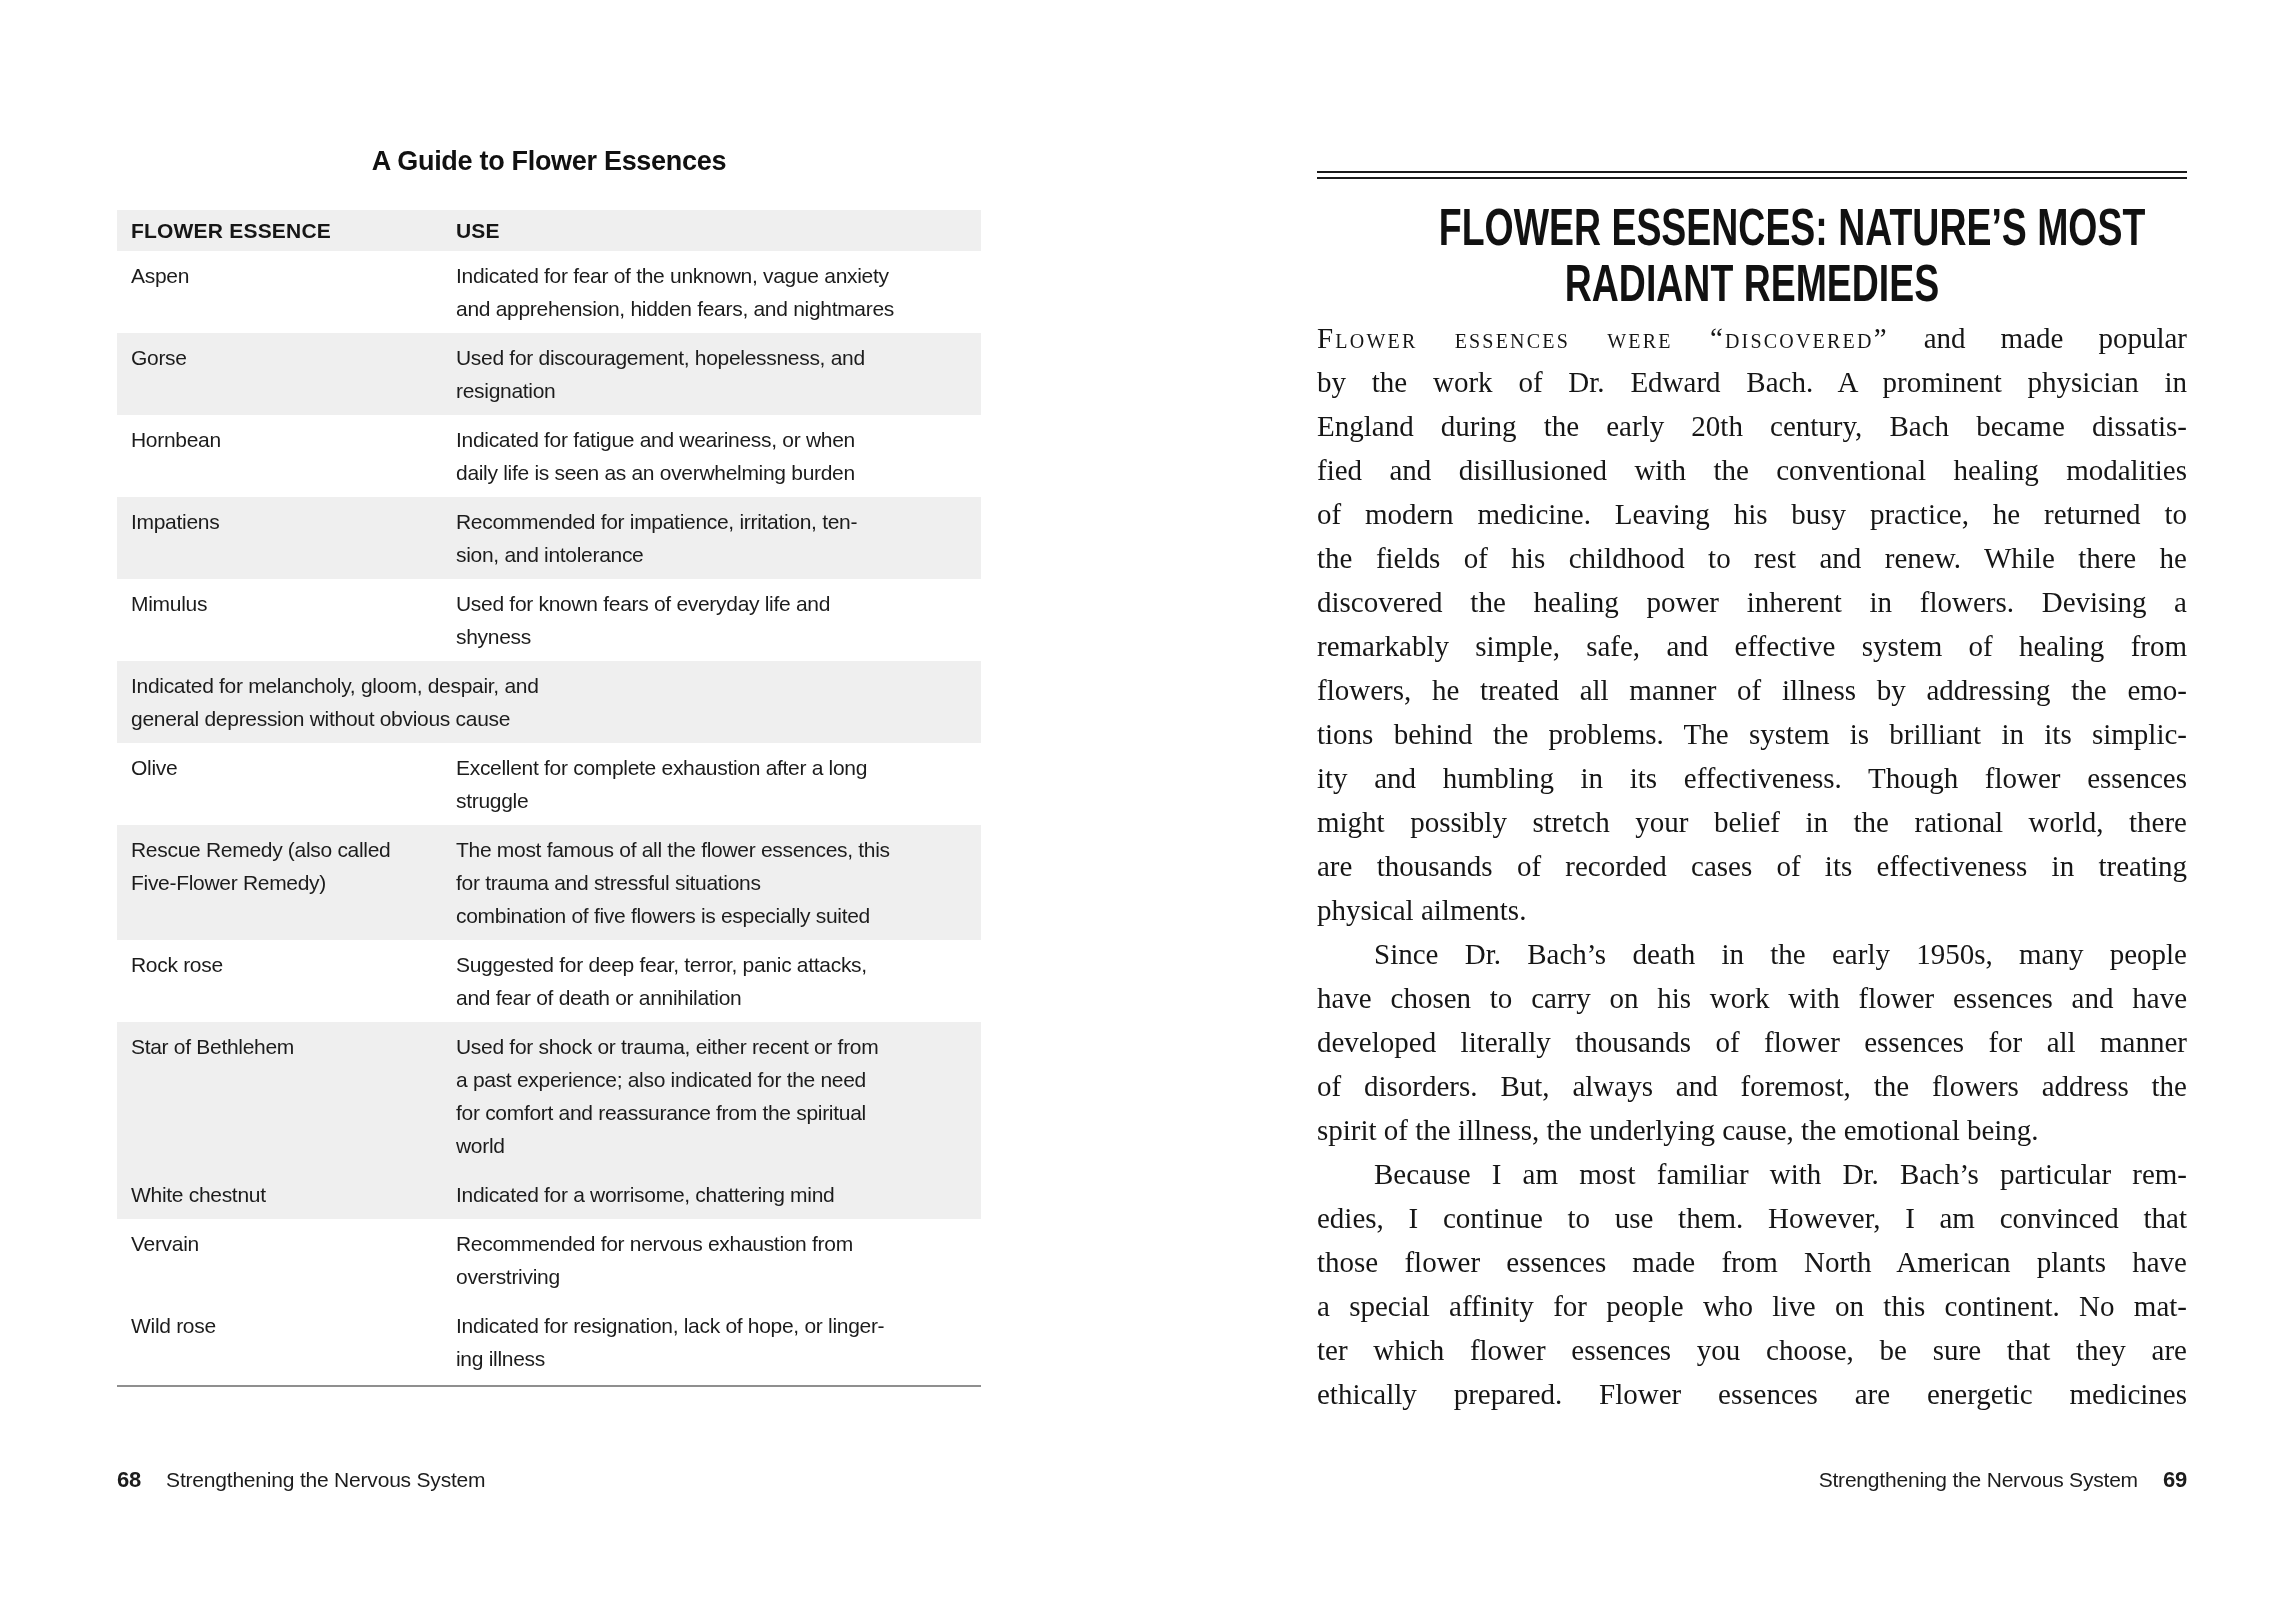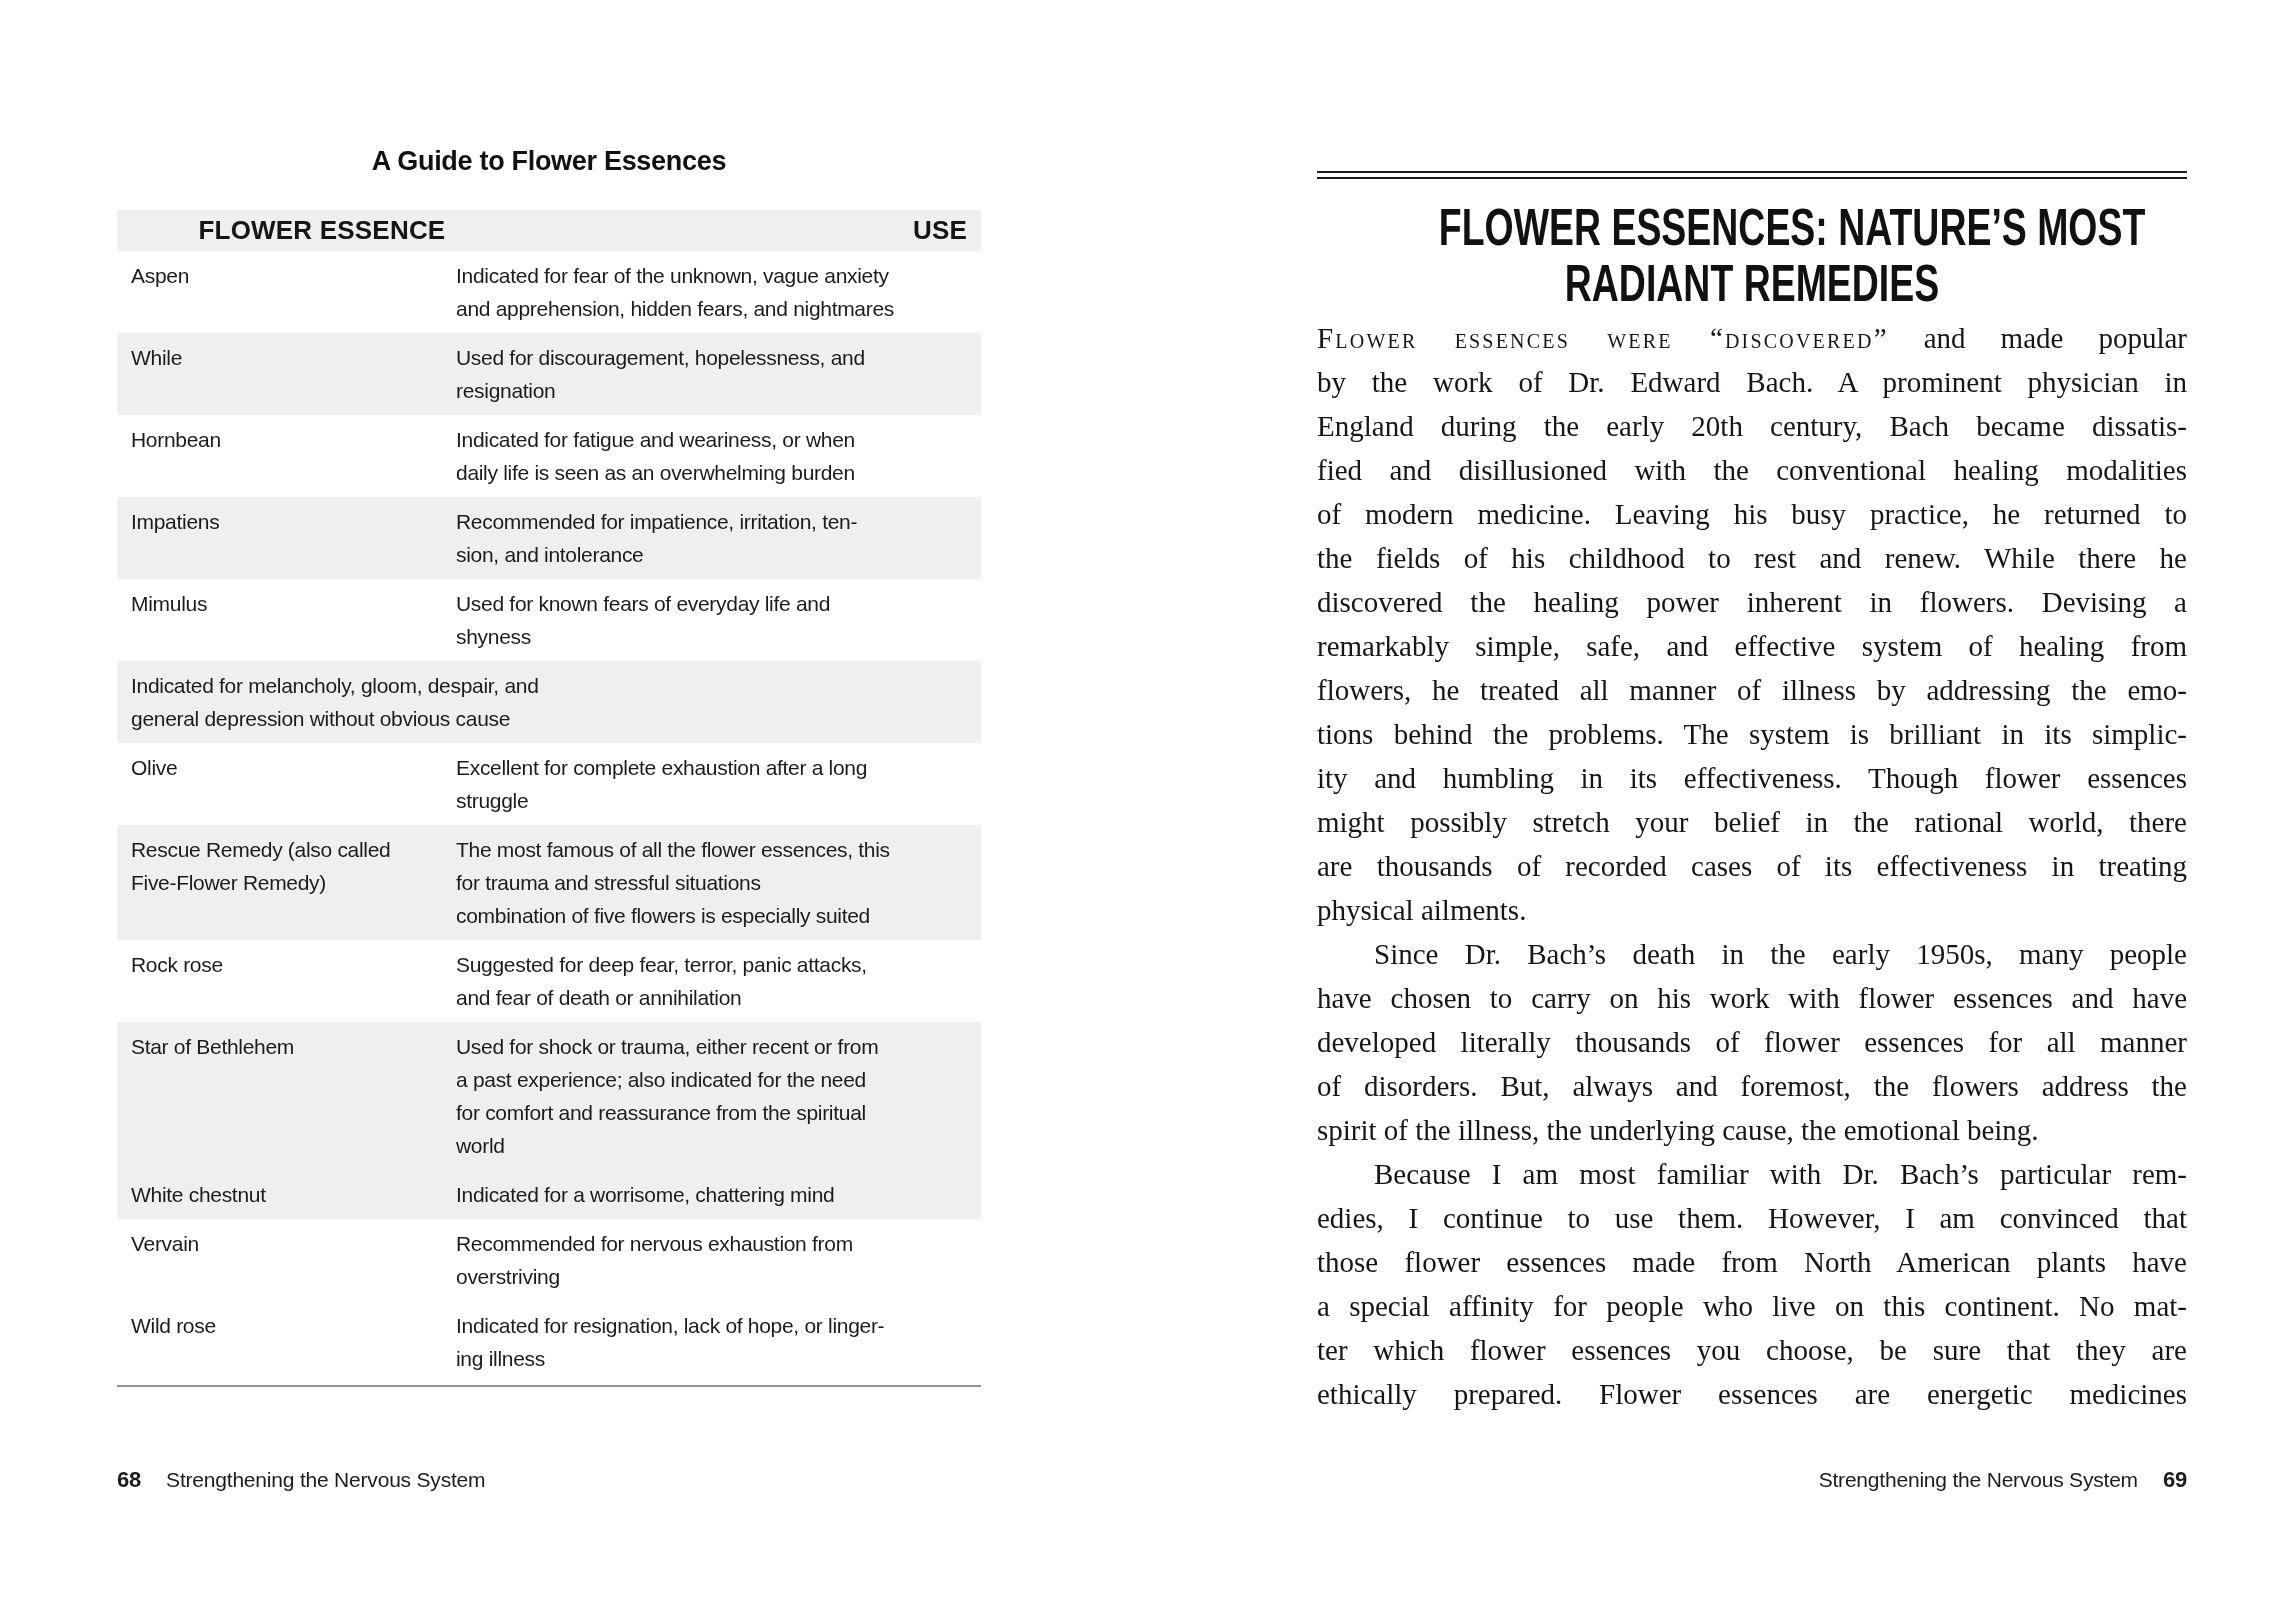--- a/index.html
+++ b/index.html
@@ -10,21 +10,21 @@
   }
   .spread{position:relative;width:2295px;height:1607px;background:#ffffff;overflow:hidden;}
 
   
   .table-title{
     position:absolute;left:117px;top:146px;width:864px;margin:0;
     text-align:center;font-size:27px;font-weight:700;color:#111;letter-spacing:-0.3px;
   }
   .fe-table{position:absolute;left:117px;top:210px;width:864px;color:#1f1f1f;}
   .t-header{display:flex;background:#efefef;height:41px;align-items:center;padding:0 14px;}
-  .th{font-size:26px;font-weight:700;letter-spacing:0.2px;color:#161616;text-align:right;}
+  .th{font-size:21px;font-weight:700;letter-spacing:0.2px;color:#161616;}
   .t-col1{width:325px;flex:0 0 325px;padding-right:10.6px;box-sizing:border-box;}
   .t-col2{flex:1;min-width:0;}
   .t-row{display:flex;padding:8px 14px;font-size:21px;line-height:33px;letter-spacing:-0.3px;color:#1c1c1c;}
   .t-row.shaded{background:#efefef;}
   .cell-line{white-space:nowrap;}
   .t-col1 .cell-line{white-space:normal;}
   .t-rule{height:2.6px;background:#8f8f8f;margin-top:1.8px;}
 
   
   .footer{position:absolute;top:1467px;font-size:21px;color:#1c1c1c;letter-spacing:-0.2px;}
@@ -72,21 +72,21 @@
             <div class="t-col1">
               <div class="cell-line">Aspen</div>
             </div>
             <div class="t-col2">
               <div class="cell-line">Indicated for fear of the unknown, vague anxiety</div>
               <div class="cell-line">and apprehension, hidden fears, and nightmares</div>
             </div>
           </div>
           <div class="t-row shaded">
             <div class="t-col1">
-              <div class="cell-line">While</div>
+              <div class="cell-line">Gorse</div>
             </div>
             <div class="t-col2">
               <div class="cell-line">Used for discouragement, hopelessness, and</div>
               <div class="cell-line">resignation</div>
             </div>
           </div>
           <div class="t-row">
             <div class="t-col1">
               <div class="cell-line">Hornbean</div>
             </div>

